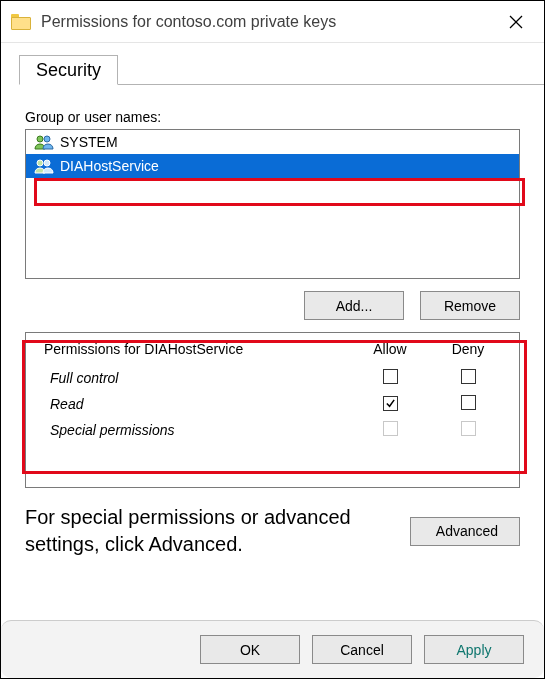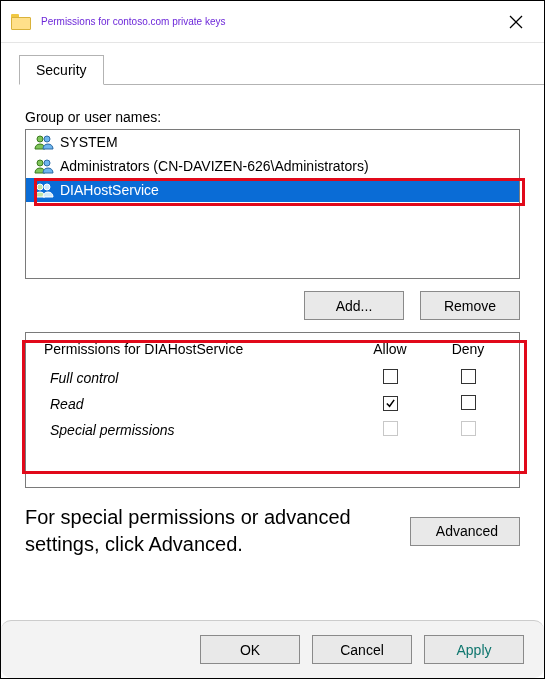--- a/index.html
+++ b/index.html
@@ -4,27 +4,27 @@
   <style>
     * { box-sizing: border-box; font-family: "Segoe UI", Tahoma, sans-serif; }
     html, body { margin: 0; padding: 0; }
     body { width: 545px; height: 679px; background: #fff; position: relative; border: 1px solid #000; }
 
     
     .titlebar { height: 42px; display: flex; align-items: center; padding: 0 6px 0 10px; border-bottom: 1px solid #e5e5e5; }
     .titlebar .folder-ico { width: 20px; height: 16px; margin-right: 10px; position: relative; }
     .folder-ico .tab { position: absolute; left: 0; top: 0; width: 8px; height: 4px; background: #f0c843; border-radius: 1px 1px 0 0; }
     .folder-ico .body { position: absolute; left: 0; top: 3px; width: 20px; height: 13px; background: #ffe08a; border: 1px solid #d9b23a; border-radius: 1px; }
-    .titlebar .title { font-size: 10px; color: #6d28d9; flex: 1; }
+    .titlebar .title { font-size: 16px; color: #404040; flex: 1; }
     .titlebar .close { width: 44px; height: 42px; display: flex; align-items: center; justify-content: center; cursor: pointer; }
     .titlebar .close svg { width: 14px; height: 14px; }
 
     
     .tabstrip { margin: 12px 0 0 18px; height: 30px; position: relative; }
-    .tabstrip .tab { position: absolute; left: 0; top: 0; height: 30px; padding: 0 16px; border: 1px solid #b3b3b3; border-bottom: 1px solid #fff; background: #fff; font-size: 14px; display: flex; align-items: center; z-index: 2; }
+    .tabstrip .tab { position: absolute; left: 0; top: 0; height: 30px; padding: 0 16px; border: 1px solid #b3b3b3; border-bottom: 1px solid #fff; background: #fff; font-size: 18px; display: flex; align-items: center; z-index: 2; }
     .tabstrip .line { position: absolute; left: 0; right: -18px; bottom: 0; height: 1px; background: #b3b3b3; }
 
     
     .panel { padding: 18px 24px 0 24px; font-size: 14px; color: #000; }
     .label { margin: 6px 0 4px 0; }
     .listbox { border: 1px solid #7a7a7a; height: 150px; overflow: hidden; }
     .listbox .item { display: flex; align-items: center; height: 24px; padding: 0 8px; gap: 6px; }
     .listbox .item.sel { background: #0a6cd6; color: #fff; }
     .people-icon { width: 20px; height: 16px; position: relative; flex-shrink: 0; }
     .people-icon svg { width: 20px; height: 16px; display: block; }
@@ -90,31 +90,20 @@
       <span class="people-icon">
         <svg viewBox="0 0 20 16">
             <circle cx="6" cy="5" r="3" fill="#7fc55a" stroke="#3a7a1f"></circle>
             <circle cx="13" cy="5" r="3" fill="#6fb6ef" stroke="#2d6aa3"></circle>
             <path d="M1 15c0-3 2-5 5-5s5 2 5 5z" fill="#7fc55a" stroke="#3a7a1f"></path>
             <path d="M9 15c0-3 2-5 5-5s5 2 5 5z" fill="#6fb6ef" stroke="#2d6aa3"></path>
           </svg>
       </span>
       <span class="txt">SYSTEM</span>
     </div>
-    <div class="item">
-      <span class="people-icon">
-        <svg viewBox="0 0 20 16">
-            <circle cx="6" cy="5" r="3" fill="#7fc55a" stroke="#3a7a1f"></circle>
-            <circle cx="13" cy="5" r="3" fill="#6fb6ef" stroke="#2d6aa3"></circle>
-            <path d="M1 15c0-3 2-5 5-5s5 2 5 5z" fill="#7fc55a" stroke="#3a7a1f"></path>
-            <path d="M9 15c0-3 2-5 5-5s5 2 5 5z" fill="#6fb6ef" stroke="#2d6aa3"></path>
-          </svg>
-      </span>
-      <span class="txt">Administrators (CN-DAVIZEN-626\Administrators)</span>
-    </div>
     <div class="item sel">
       <span class="people-icon">
         <svg viewBox="0 0 20 16">
             <circle cx="6" cy="5" r="3" fill="#bfe3a8" stroke="#fff"></circle>
             <circle cx="13" cy="5" r="3" fill="#cfe9fb" stroke="#fff"></circle>
             <path d="M1 15c0-3 2-5 5-5s5 2 5 5z" fill="#bfe3a8" stroke="#fff"></path>
             <path d="M9 15c0-3 2-5 5-5s5 2 5 5z" fill="#cfe9fb" stroke="#fff"></path>
           </svg>
       </span>
       <span class="txt">DIAHostService</span>

